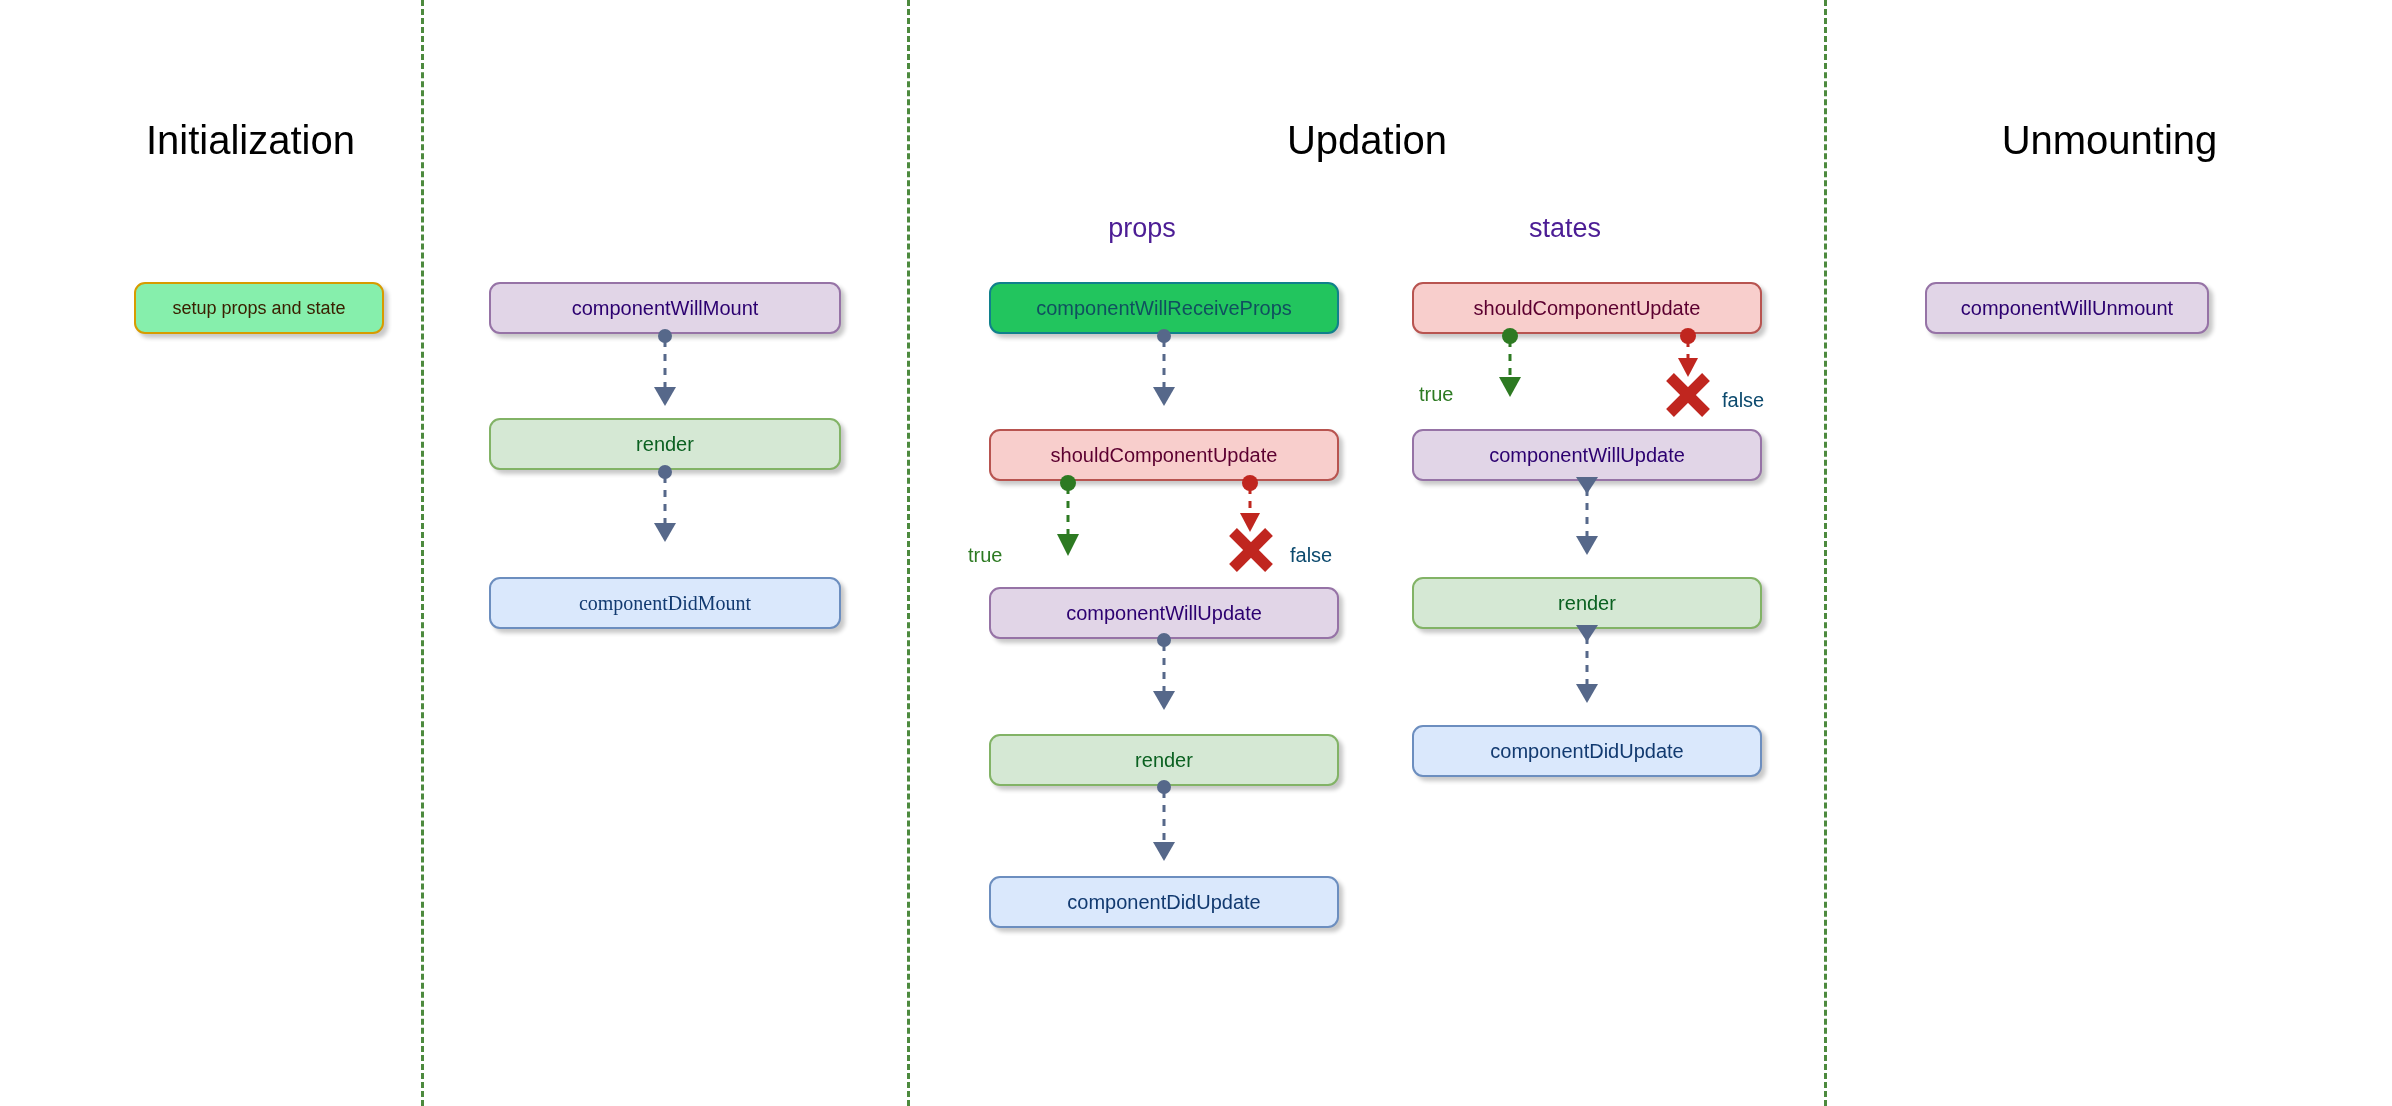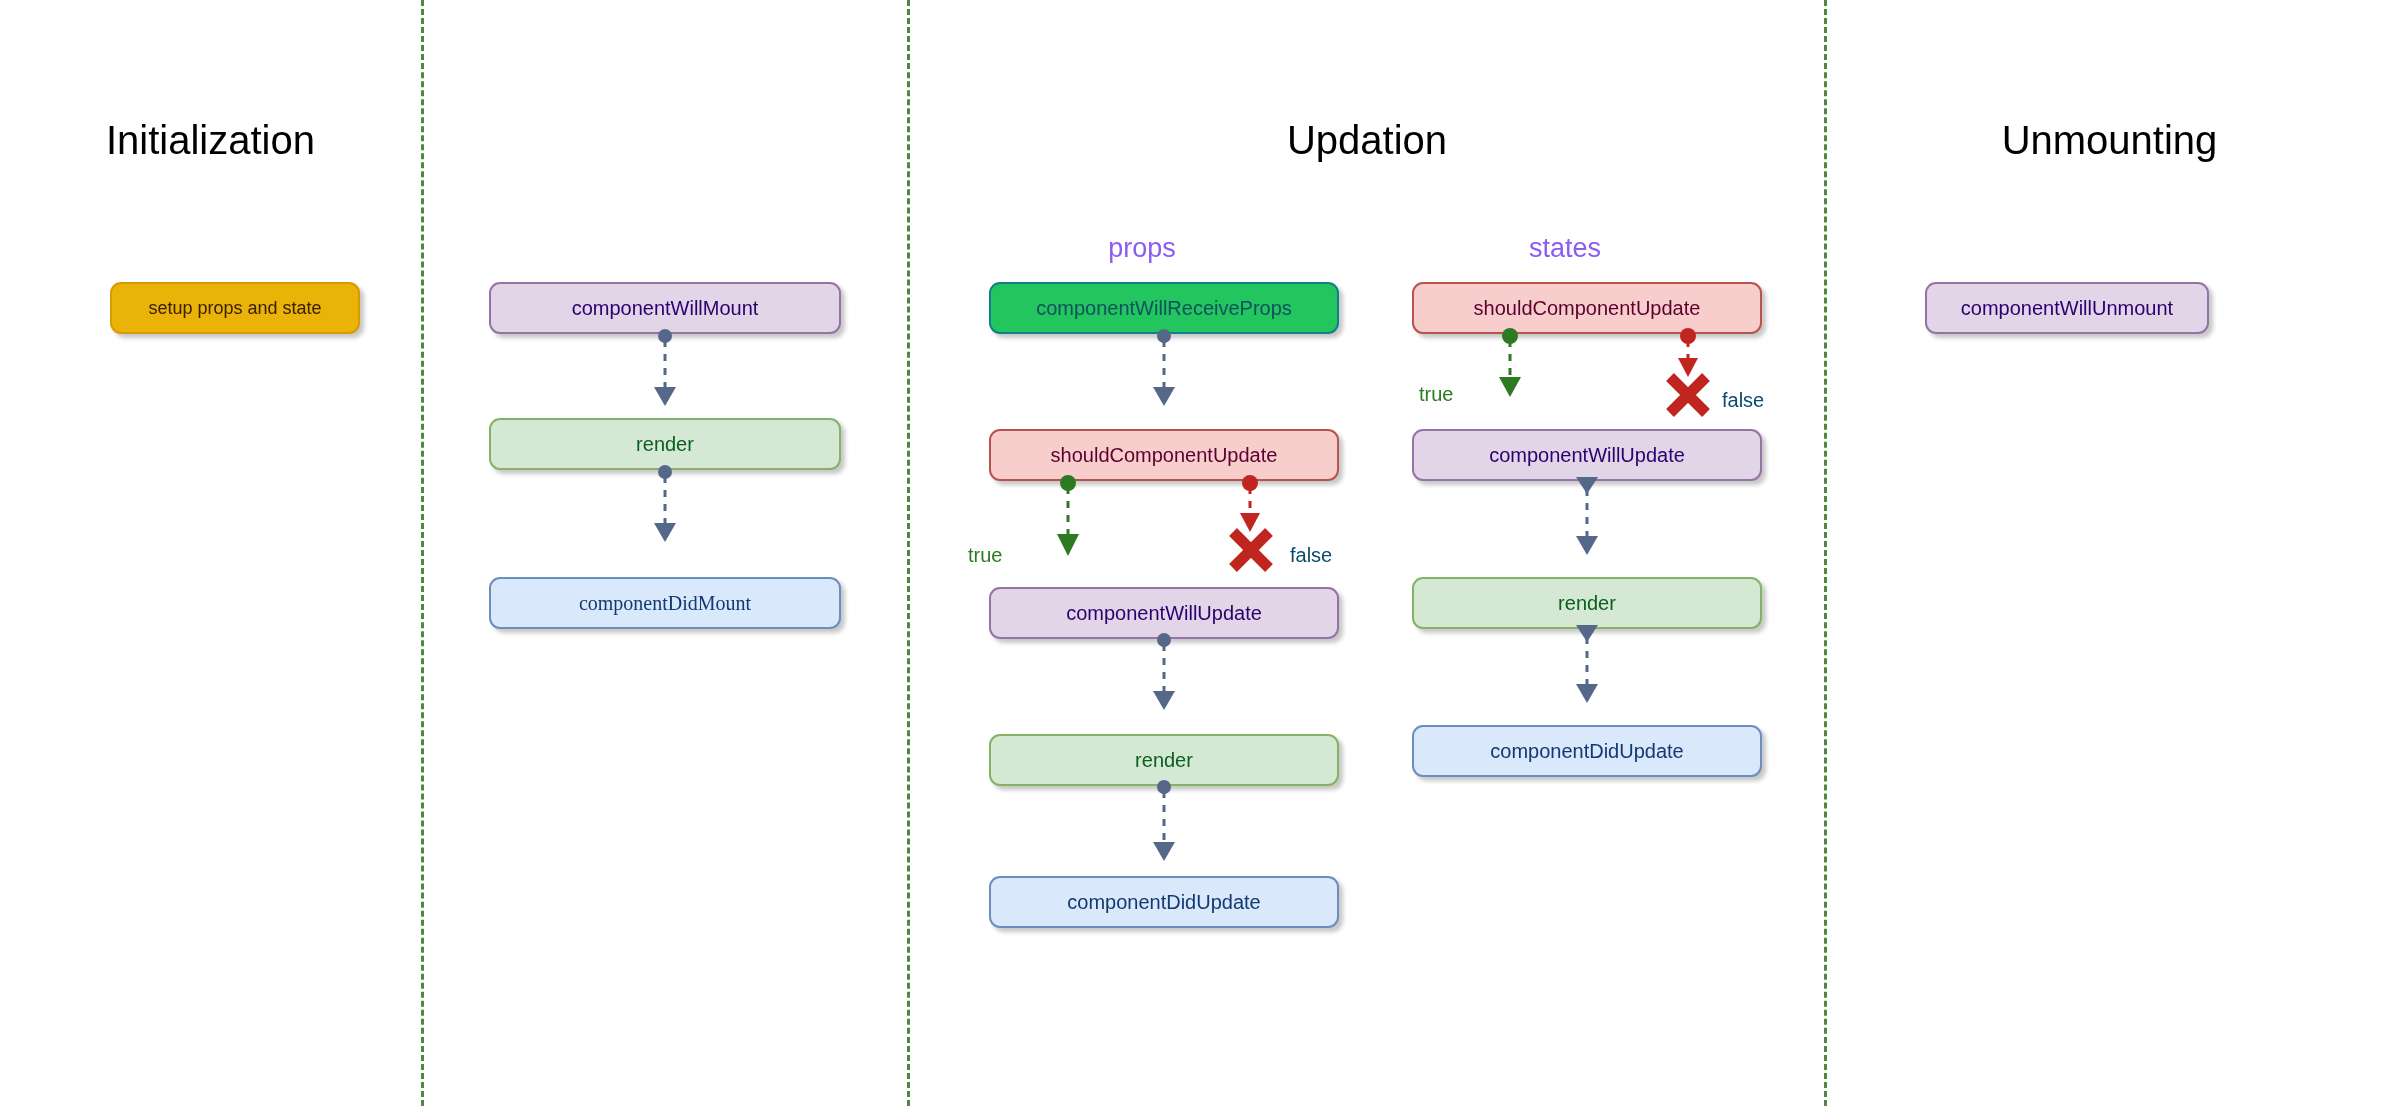--- a/index.html
+++ b/index.html
@@ -38,43 +38,42 @@
     font-weight: 400;
     color: #000000;
     line-height: 1;
     white-space: nowrap;
   }
   .sub-title {
     position: absolute;
     text-align: center;
     font-size: 27px;
     font-weight: 400;
-    color: #8b5cf6;
-    line-height: 1;
-    white-space: nowrap;
-    margin-top: 20px;
+    color: #4c1d95;
+    line-height: 1;
+    white-space: nowrap;
   }
 
   
   .node {
     position: absolute;
     box-sizing: border-box;
     height: 52px;
     border-radius: 11px;
     border-width: 2px;
     border-style: solid;
     display: flex;
     align-items: center;
     justify-content: center;
     font-size: 20px;
     line-height: 1;
     white-space: nowrap;
     box-shadow: 4px 4px 4px rgba(0, 0, 0, 0.22);
   }
-  .node.orange { background: #eab308; border-color: #d79b00; color: #3a2000; }
+  .node.orange { background: #86efac; border-color: #d79b00; color: #3a2000; margin-left: 24px; }
   .node.purple { background: #e1d5e7; border-color: #9673a6; color: #2c0070; }
   .node.green  { background: #d5e8d4; border-color: #82b366; color: #0b6121; }
   .node.blue   { background: #dae8fc; border-color: #6c8ebf; color: #123a70; }
   .node.cyan   { background: #22c55e; border-color: #10808c; color: #10505f; }
   .node.red    { background: #f8cecc; border-color: #b85450; color: #5c0030; }
 
   
   .conn { position: absolute; }
   .conn svg { display: block; overflow: visible; }
 
@@ -90,21 +89,21 @@
 </style>
 </head>
 <body>
 
 <div id="canvas">
 
   <div class="divider" style="left:421px;"></div>
   <div class="divider" style="left:907px;"></div>
   <div class="divider" style="left:1824px;"></div>
 
-  <div class="col-title" style="left:0px; top:120px; width:421px;">Initialization</div>
+  <div class="col-title" style="left:0px; top:120px; width:421px;padding-left:40px;">Initialization</div>
   <div class="col-title" style="left:910px; top:120px; width:914px;">Updation</div>
   <div class="col-title" style="left:1827px; top:120px; width:565px;">Unmounting</div>
 
   <div class="sub-title" style="left:1027px; top:215px; width:230px;">props</div>
   <div class="sub-title" style="left:1450px; top:215px; width:230px;">states</div>
 
   <div class="node orange" style="left:110px; top:282px; width:250px; font-size:18px;">setup props and state</div>
 
   <div class="node purple" style="left:489px; top:282px; width:352px;text-align:center;">componentWillMount</div>
 

